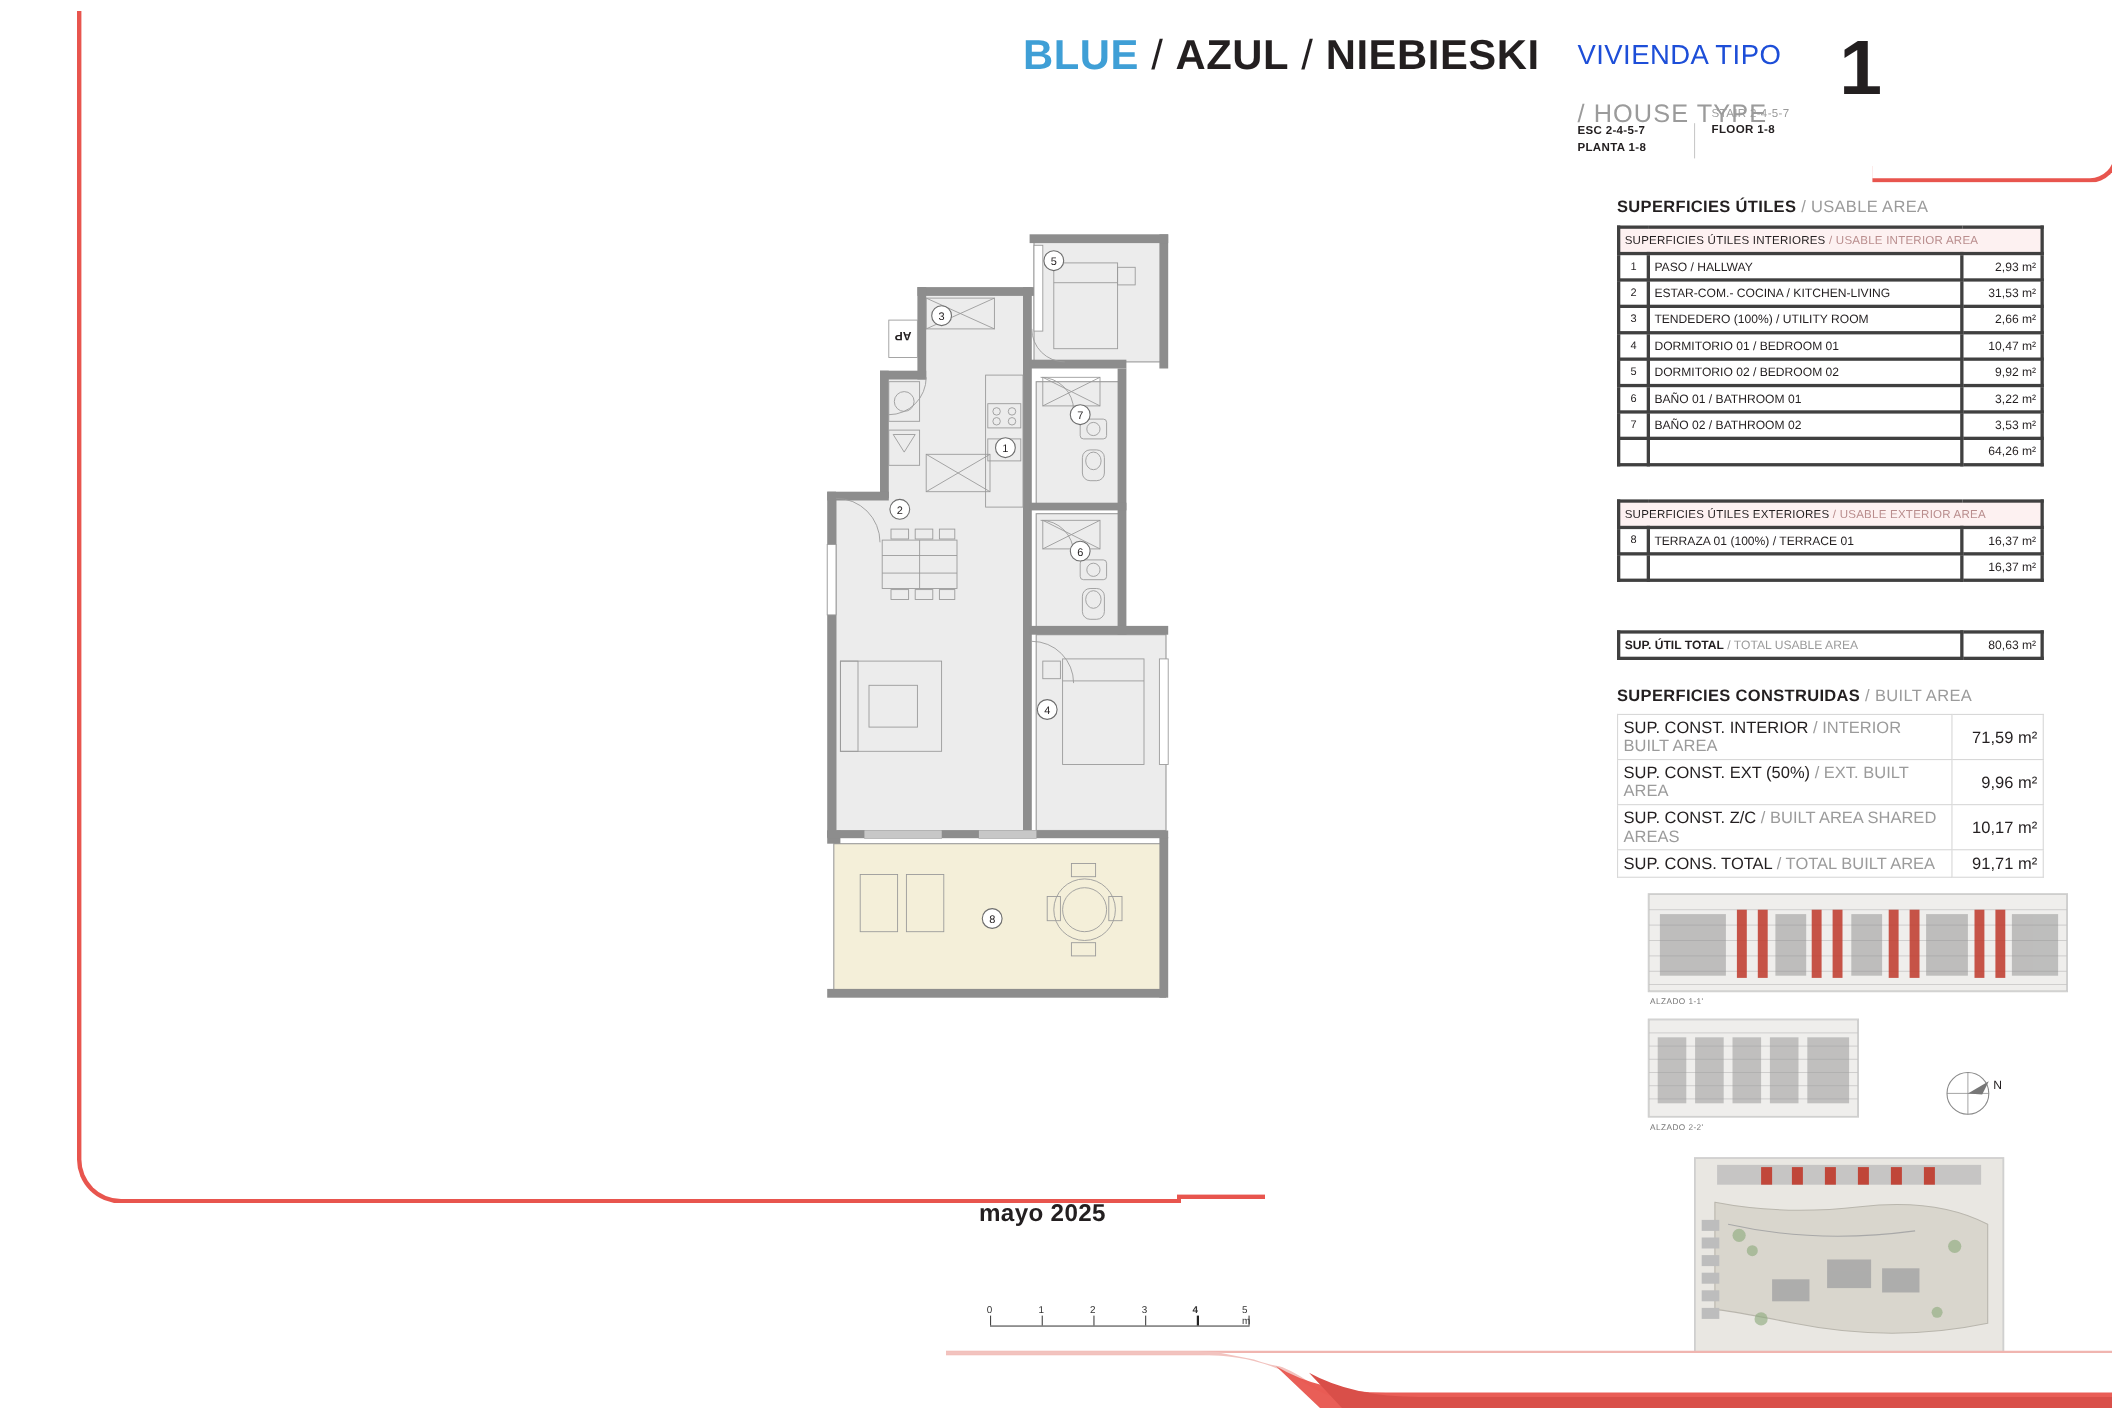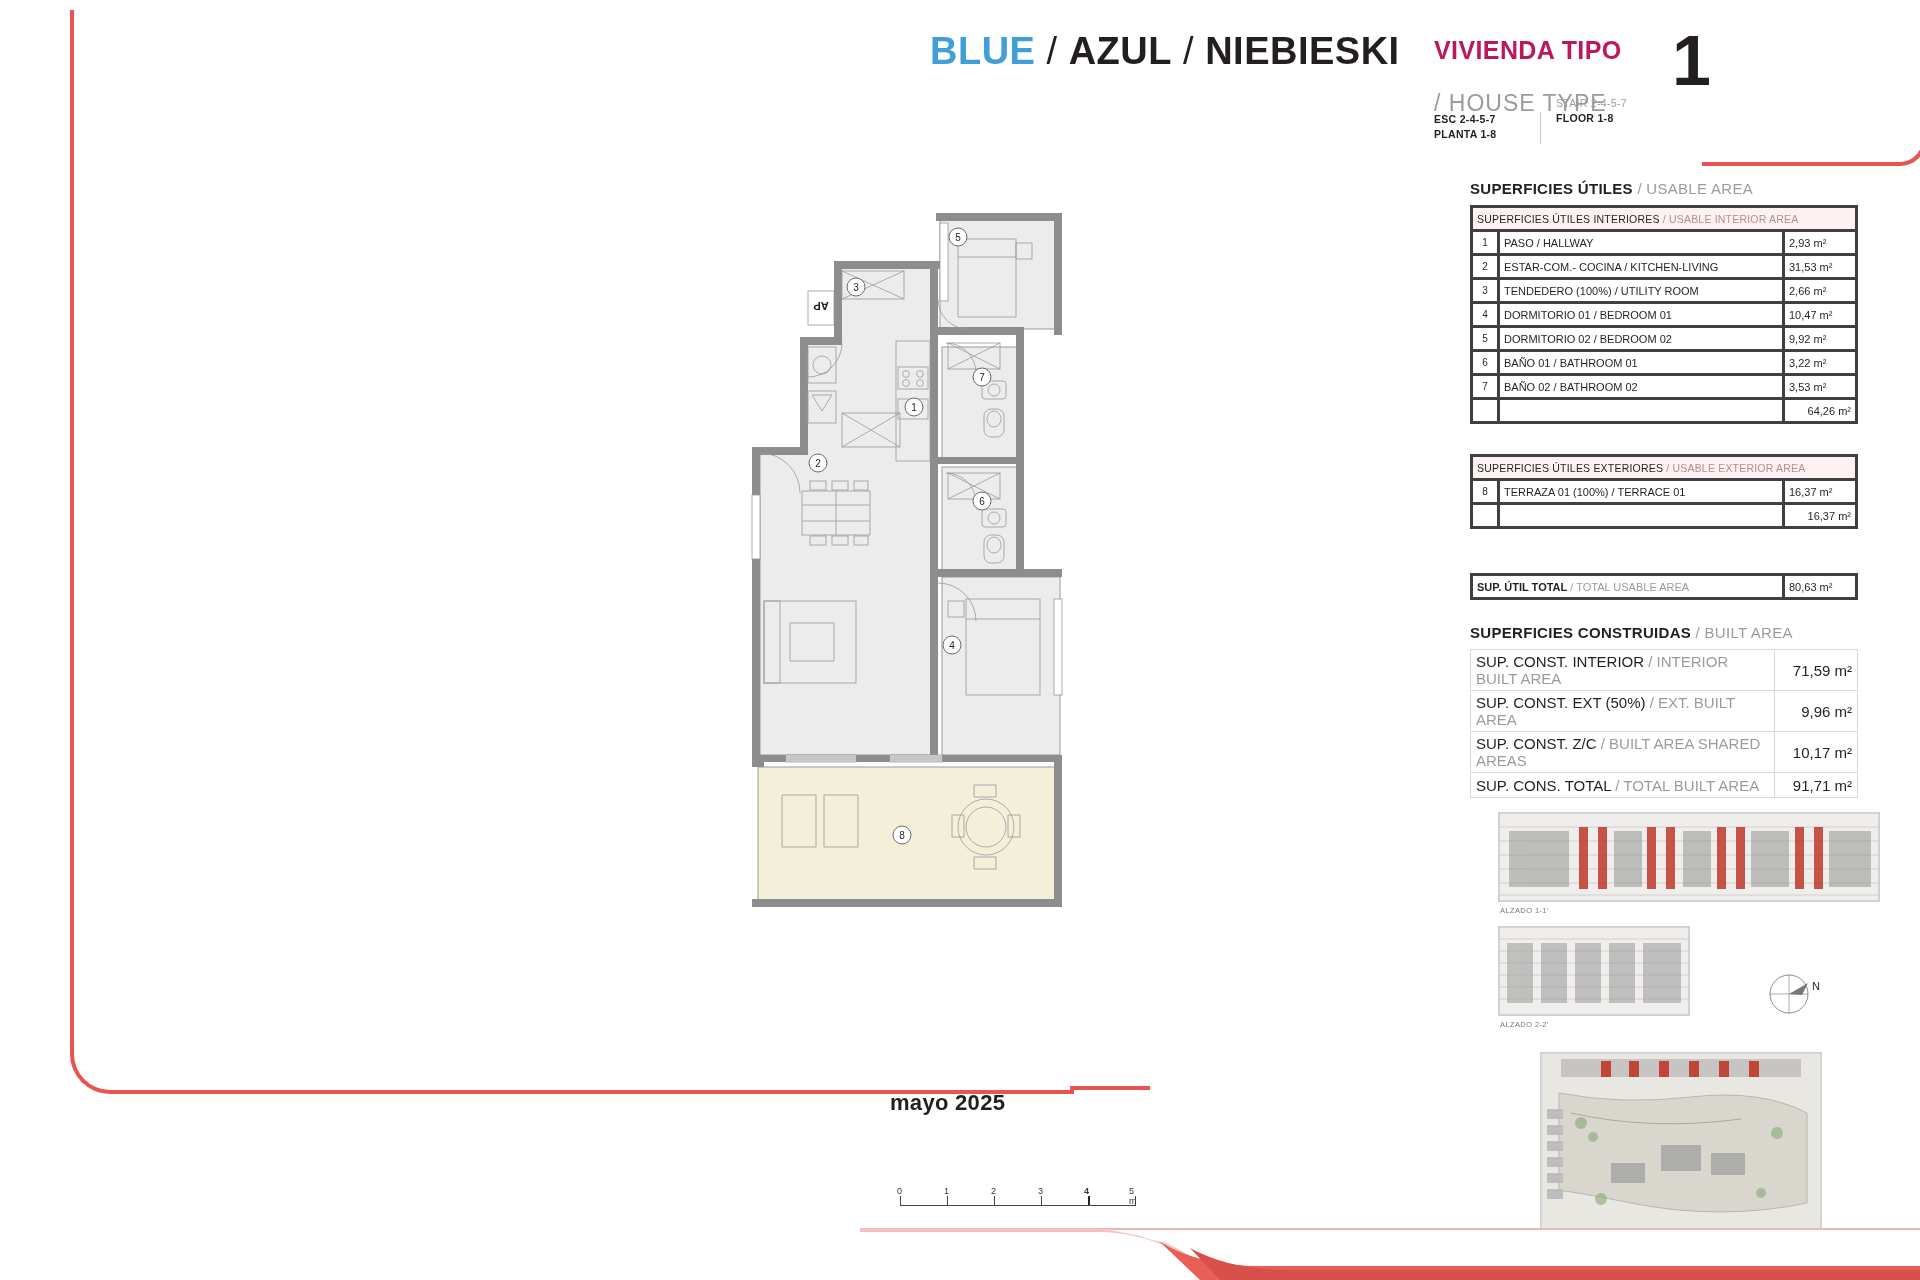--- a/index.html
+++ b/index.html
@@ -15,35 +15,35 @@
     border-bottom-left-radius:40px;
   }
   .bottom-rule{
     position:absolute;left:1070px;top:1086px;width:80px;height:4px;background:#e8554e;
   }
 
   
   .title-main{position:absolute;left:930px;top:30px;font-size:38px;letter-spacing:.5px;font-weight:700;color:#3f9fd6;}
   .title-main .sep{color:#231f20;font-weight:400;}
   .title-main .blk{color:#231f20;font-weight:700;margin-top:20px;}
-  .vivienda{position:absolute;left:1434px;top:36px;font-size:25px;font-weight:700;color:#be185d;letter-spacing:.4px;}
+  .vivienda{position:absolute;left:1434px;top:36px;font-size:25px;font-weight:400;color:#1d4ed8;letter-spacing:.4px;}
   .housetype{position:absolute;left:1434px;top:74px;font-size:23px;color:#9b9b9b;letter-spacing:1px;margin-top:16px;}
   .bignum{position:absolute;left:1672px;top:26px;font-size:70px;font-weight:700;color:#231f20;line-height:70px;}
   .hdr-sub{position:absolute;font-size:10.5px;line-height:15px;color:#231f20;font-weight:700;letter-spacing:.3px;}
   .hdr-sub .grey{color:#9b9b9b;font-weight:400;}
   .hdr-div{position:absolute;left:1540px;top:112px;width:1px;height:32px;background:#c9c9c9;}
 
   
   .panel{position:absolute;left:1470px;top:180px;width:388px;}
   .panel-title{font-size:15px;font-weight:700;letter-spacing:.3px;margin-bottom:8px;}
   .panel-title .lt{color:#9b9b9b;font-weight:400;}
   table.areas{border-collapse:collapse;width:100%;font-size:11px;}
   table.areas td{border:3px solid #404040;padding:2px 4px;height:17px;}
   td.num{width:16px;text-align:center;color:#231f20;font-size:10px;}
-  td.val{width:62px;text-align:left;white-space:nowrap;}
+  td.val{width:62px;text-align:right;white-space:nowrap;}
   .subhead td{background:#fdf1f1;font-size:10.5px;letter-spacing:.2px;color:#231f20;}
   .subhead .lt{color:#b98d8d;}
   .sumrow td{border:none;text-align:right;font-size:11px;padding-top:2px;padding-right:4px;margin-top:21px;}
   .gap{height:30px;}
   .totalrow td{border:1px solid #d8d8d8;font-size:11px;}
   .totalrow .lbl{font-weight:700;}
   .totalrow .lt{color:#9b9b9b;font-weight:400;}
   .panel2{margin-top:24px;}
   table.built{border-collapse:collapse;width:100%;font-size:15px;margin-top:6px;}
   table.built td{border:1px solid #d8d8d8;padding:3px 5px;height:18px;}

